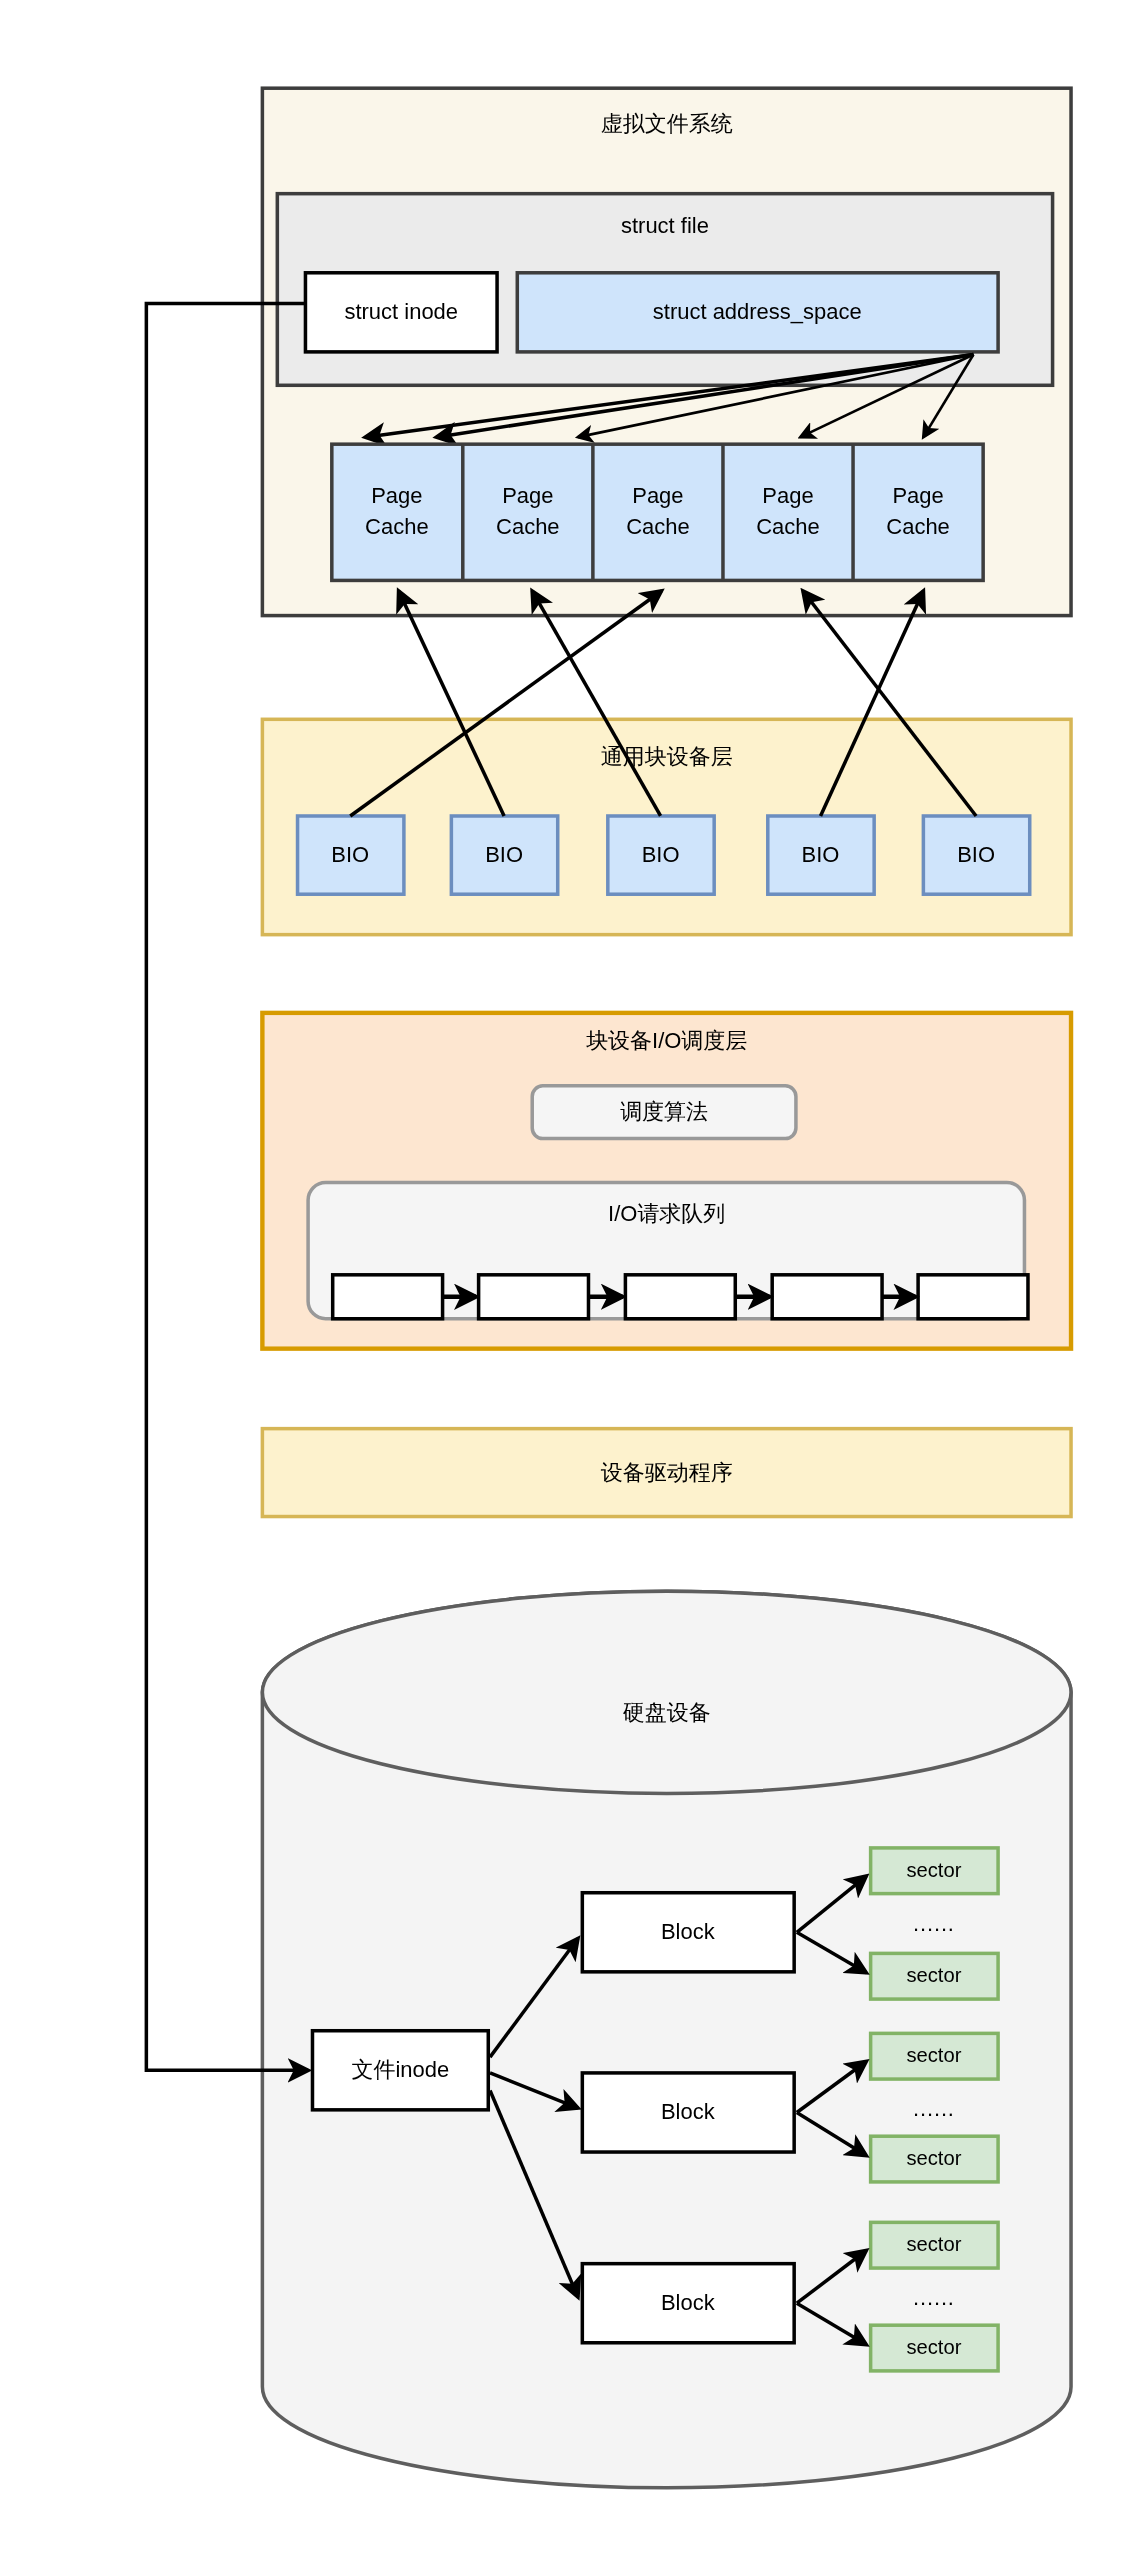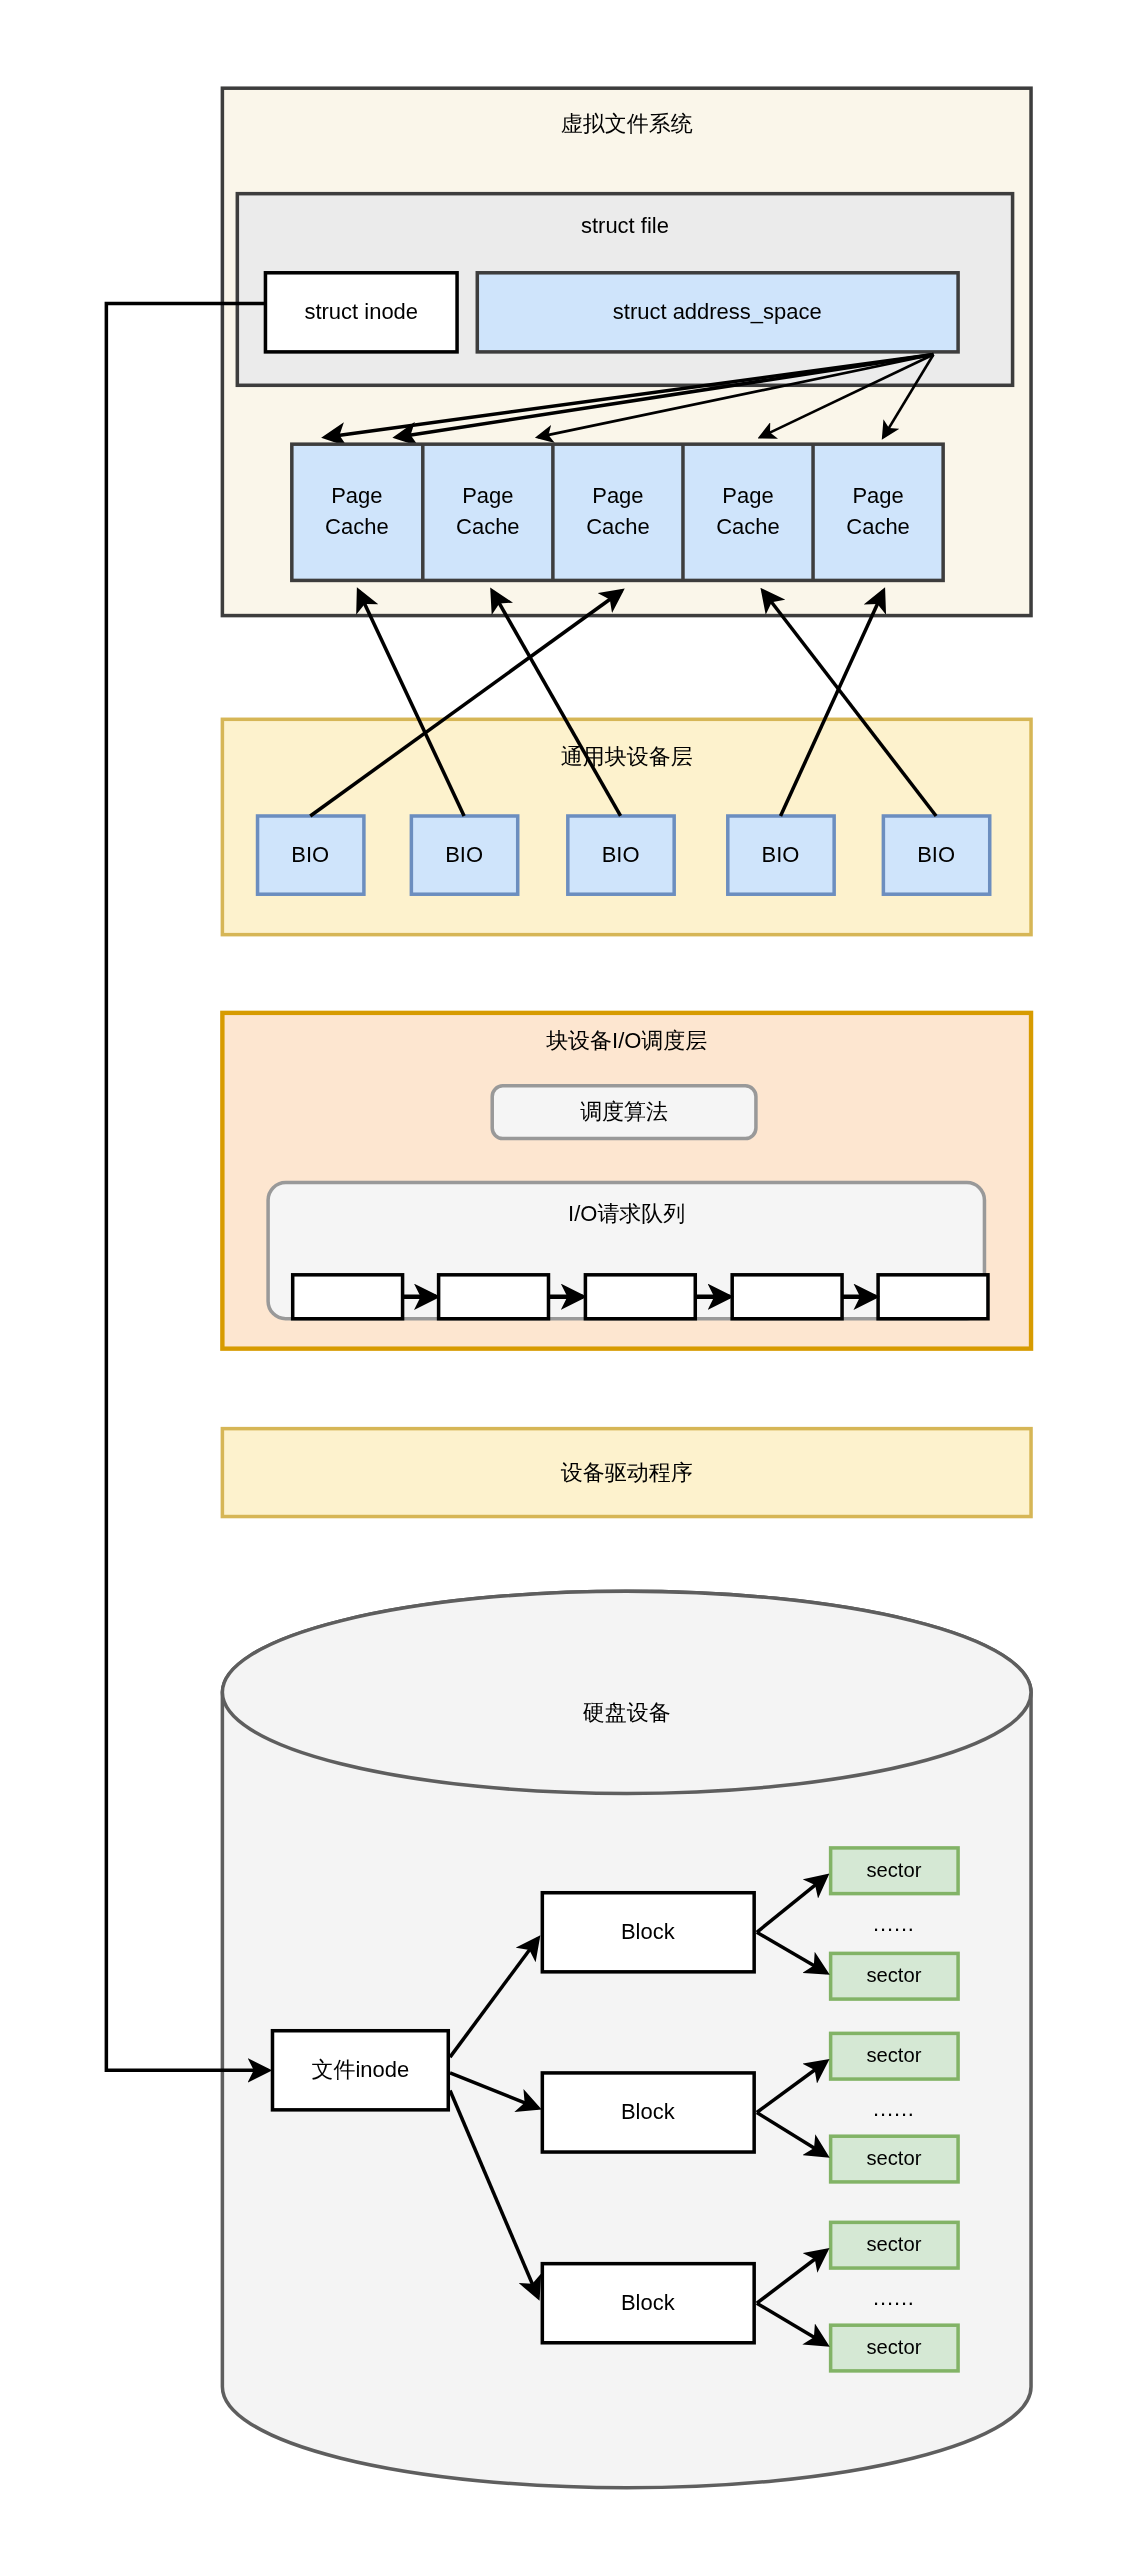--- a/index.html
+++ b/index.html
@@ -10,20 +10,21 @@
   body {
     width: 1133px;
     height: 2576px;
     font-family: "Liberation Sans", sans-serif;
     overflow: hidden;
   }
   #diagram-root {
     position: relative;
     width: 1011px;
     height: 2576px;
+    padding-left: 40px;
   }
   svg#diagram {
     display: block;
     width: 1133px;
     height: 2576px;
   }
   text {
     font-family: "Liberation Sans", sans-serif;
     fill: #000000;
     dominant-baseline: middle;

